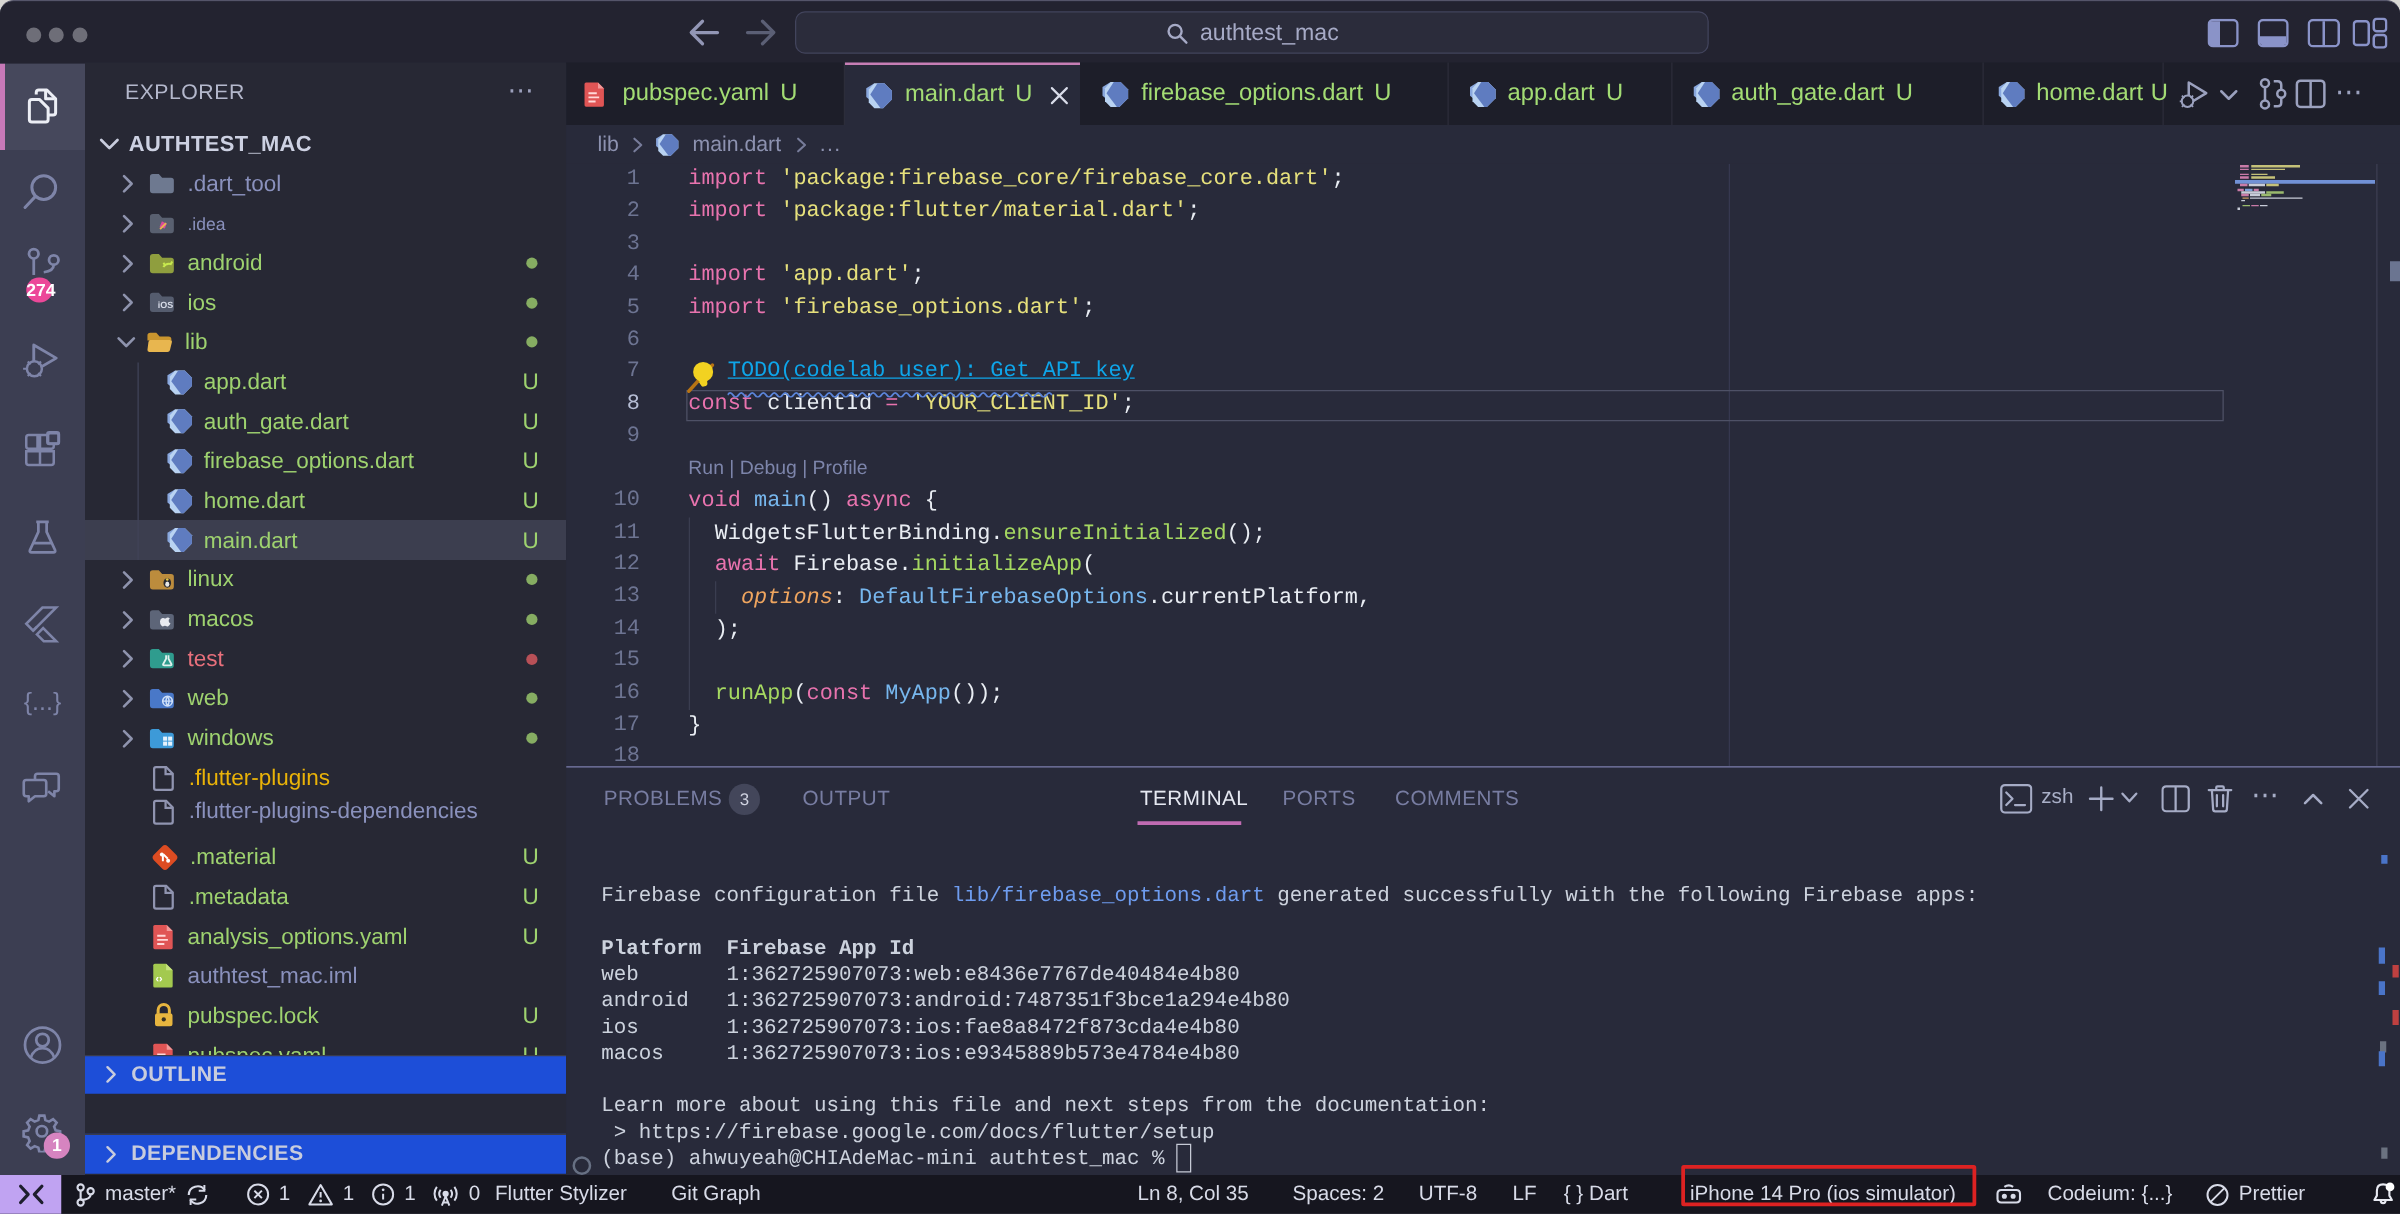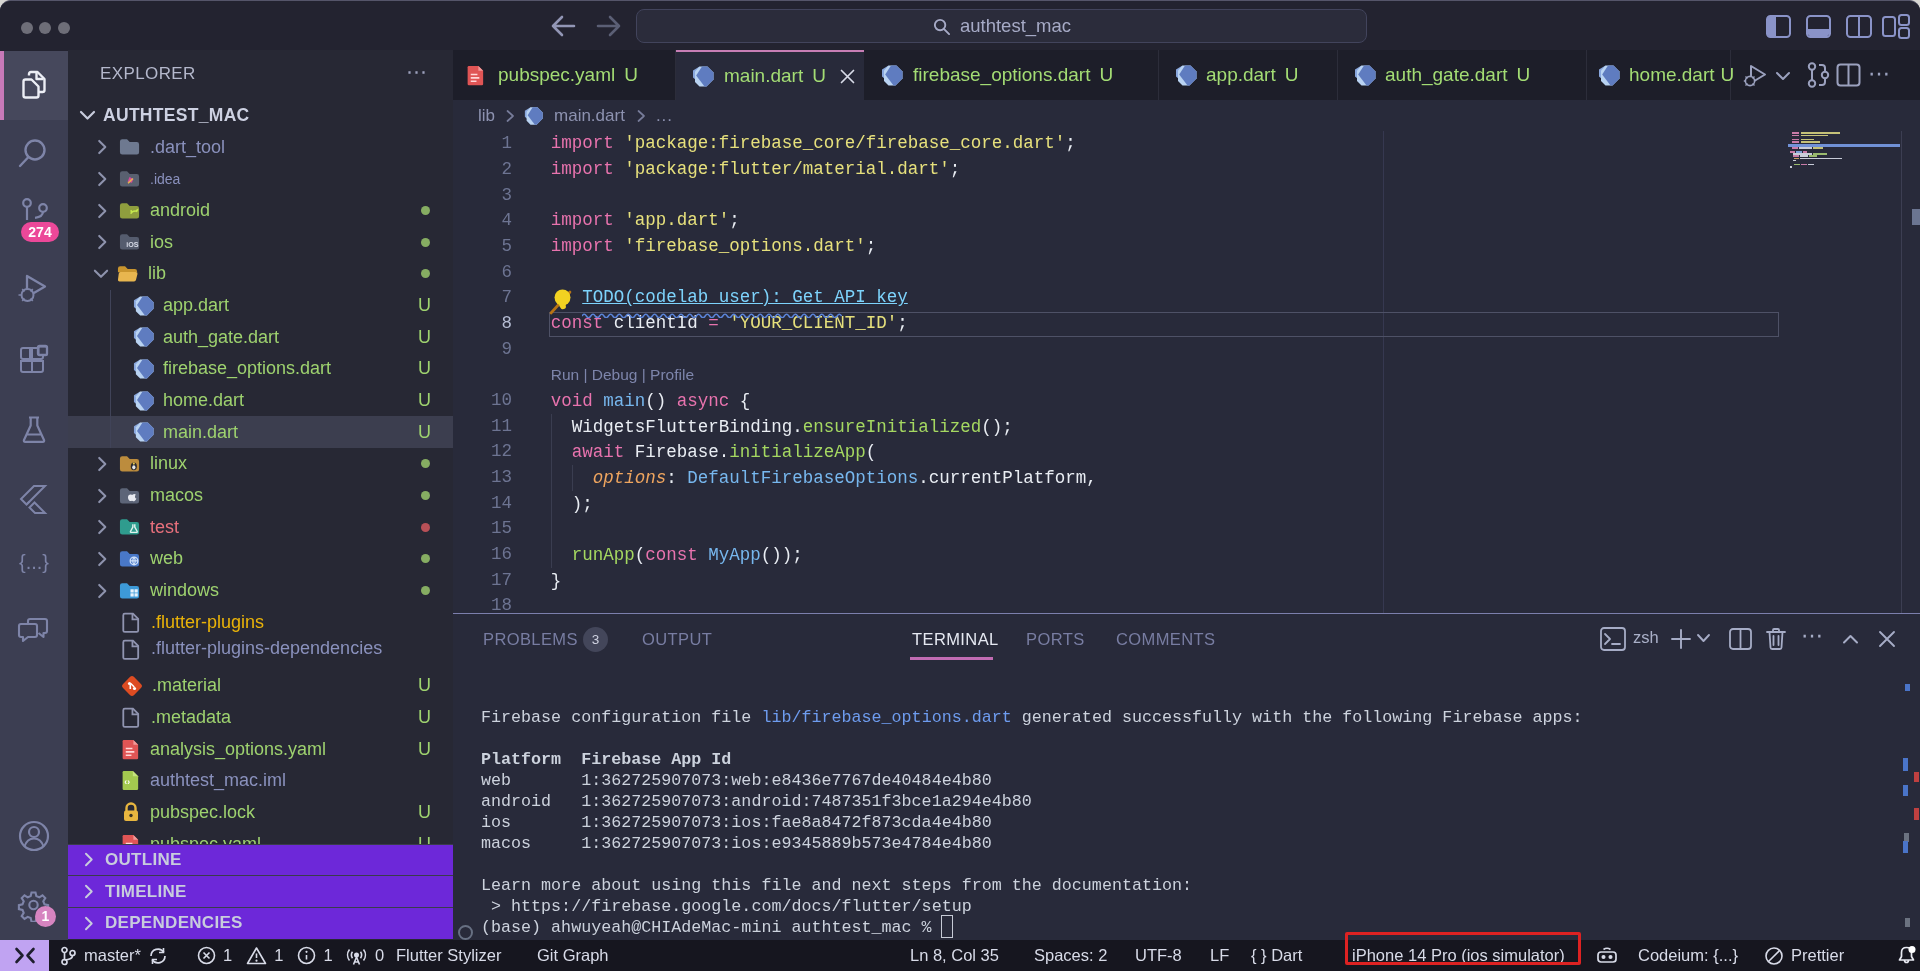--- a/index.html
+++ b/index.html
@@ -12,23 +12,23 @@
 .ai{position:absolute;left:17px;width:34px;height:34px;color:#8e93ad}
 #sidebar{position:absolute;left:68px;top:50px;width:385px;height:890px;background:#272834;overflow:hidden}
 #tabsbar{position:absolute;left:453px;top:50px;width:1467px;height:50px;background:#1d1e29}
 .tab{position:absolute;top:0;height:50px;display:flex;align-items:center;border-right:1px solid #2c2d3a;font-size:19px;color:#a3dc74}
 .tab .u{margin-left:9px;color:#a3dc74}
 #breadcrumb{position:absolute;left:453px;top:100px;width:1467px;height:31px;background:#282a3a;display:flex;align-items:center;color:#8d92b0;font-size:17px}
 #editor{position:absolute;left:453px;top:100px;width:1467px;height:513px;background:#282a3a;overflow:hidden}
 #panel{position:absolute;left:453px;top:613px;width:1467px;height:327px;background:#282a3a;border-top:1.5px solid #7c7fad;overflow:hidden}
 #statusbar{position:absolute;left:0;top:940px;width:1920px;height:31px;background:#16161f;color:#d8dbe8;font-size:16.5px}
 svg{display:block}
-.sect{position:absolute;left:0;width:385px;height:31.7px;display:flex;align-items:center;background:#6d28d9;border-top:1px solid #3a3c4c;color:#c8ccdd;font-size:17px;font-weight:700;letter-spacing:.3px}
+.sect{position:absolute;left:0;width:385px;height:31.7px;display:flex;align-items:center;background:#1d4ed8;border-top:1px solid #3a3c4c;color:#c8ccdd;font-size:17px;font-weight:700;letter-spacing:.3px}
 .cl{position:absolute;white-space:pre;font-family:"Liberation Mono",monospace;font-size:17.5px;line-height:25.67px}
-.k{color:#e873ae}.s{color:#e6e07c}.w{color:#e9edf3}.g{color:#a5d861}.b{color:#77b7ee}.o{color:#efa55f;font-style:italic}.cm{color:#7dd3fc}
+.k{color:#e873ae}.s{color:#e6e07c}.w{color:#e9edf3}.g{color:#a5d861}.b{color:#77b7ee}.o{color:#efa55f;font-style:italic}.cm{color:#0ea5e9}
 .ptab{position:absolute;top:0;height:50px;display:flex;align-items:center;color:#787da2;font-size:16.5px;letter-spacing:.4px}
 .sbi{position:absolute;display:flex;align-items:center;gap:7px;height:31px;color:#d8dbe8}
 </style></head>
 <body>
 <div id="win">
 <div id="titlebar">
   <div class="tl" style="left:20.5px"></div>
   <div class="tl" style="left:39px"></div>
   <div class="tl" style="left:57.5px"></div>
   <svg class="abs" style="left:548px;top:13px" width="30" height="24" viewBox="0 0 30 24">
@@ -76,21 +76,21 @@
         <circle cx="18" cy="14" r="9.5" stroke="#7e84a8" stroke-width="2.4" fill="none"></circle>
         <path d="M11 21.5 L3 30" stroke="#7e84a8" stroke-width="2.4" stroke-linecap="round"></path>
       </svg>
   <svg class="ai" style="top:145px" width="34" height="34" viewBox="0 0 34 34">
         <g fill="none" stroke="#7e84a8" stroke-width="2.2">
           <circle cx="10" cy="7" r="3.8"></circle>
           <circle cx="26" cy="12" r="3.8"></circle>
           <path d="M10 10.8 V24 M26 15.8 q0 5-8 6"></path>
         </g>
       </svg>
-  <div class="abs" style="left:21px;top:171px;width:38px;height:20px;border-radius:10px;background:#ec4899;color:#fff;font-size:14px;font-weight:700;text-align:center;line-height:20px">274</div>
+  <div class="abs" style="left:21px;top:171px;width:21px;height:20px;border-radius:10px;background:#ec4899;color:#fff;font-size:14px;font-weight:700;text-align:center;line-height:20px">274</div>
   <svg class="ai" style="top:219.5px" width="34" height="34" viewBox="0 0 34 34">
         <path d="M10 5 L28 15.5 L10 26 Z" stroke="#7e84a8" stroke-width="2.3" fill="none" stroke-linejoin="round"></path>
         <circle cx="10.5" cy="24" r="6" fill="#3c3e52" stroke="#7e84a8" stroke-width="2"></circle>
         <path d="M7.5 20.5 l-2.3-2.3 M7.5 27.5 l-2.3 2.3 M4 24 H1.5 M13.5 20.5 l2.3-2.3 M13.5 27.5 l2.3 2.3" stroke="#7e84a8" stroke-width="1.7"></path>
       </svg>
   <svg class="ai" style="top:293px" width="34" height="34" viewBox="0 0 34 34">
         <g fill="none" stroke="#7e84a8" stroke-width="2.3">
           <path d="M4 13 V6 q0-2 2-2 h7 v11 H6 q-2 0-2-2 z M15 4 h9 q2 0 2 2 v7 q0 2-2 2 h-9 z M4 17 h11 v11 H6 q-2 0-2-2 z M15 17 h11 v9 q0 2-2 2 h-9 z" stroke-width="2"></path>
           <rect x="21" y="2" width="9" height="9" rx="1.5" fill="#3c3e52"></rect>
         </g>
@@ -424,23 +424,20 @@
           </svg>
         </span>
         <span style="margin-left:9px;color:#9ed26f;font-size:18px">pubspec.yaml</span>
         <span style="position:absolute;right:22px;color:#9ed26f;font-size:18px">U</span>
       </div>
 </div>
   <div class="abs" style="left:41.5px;top:240px;width:1px;height:158px;background:#404358"></div>
   <div class="sect" style="top:793.5px"><svg width="15" height="15" viewBox="0 0 17 17" color="#c8ccdd" style="margin:0 8px 0 14px">
         <use href="#chev"></use>
       </svg>OUTLINE</div>
-  <div class="sect" style="top:825.2px"><svg width="15" height="15" viewBox="0 0 17 17" color="#c8ccdd" style="margin:0 8px 0 14px">
-        <use href="#chev"></use>
-      </svg>TIMELINE</div>
   <div class="sect" style="top:856.9px"><svg width="15" height="15" viewBox="0 0 17 17" color="#c8ccdd" style="margin:0 8px 0 14px">
         <use href="#chev"></use>
       </svg>DEPENDENCIES</div>
 </div>
 <div id="tabsbar">
   <div class="tab" style="left:0;width:223px">
       <span style="margin-left:13px;display:flex">
         <svg width="20" height="23" viewBox="0 0 21 23">
           <path d="M3 1.5 h10 l5 5 v14 q0 1.3-1.3 1.3 H3 q-1.3 0-1.3-1.3 V2.8 Q1.7 1.5 3 1.5 z" fill="#e05555"></path>
           <path d="M13 1.5 v5 h5 z" fill="#f29a9a"></path>

